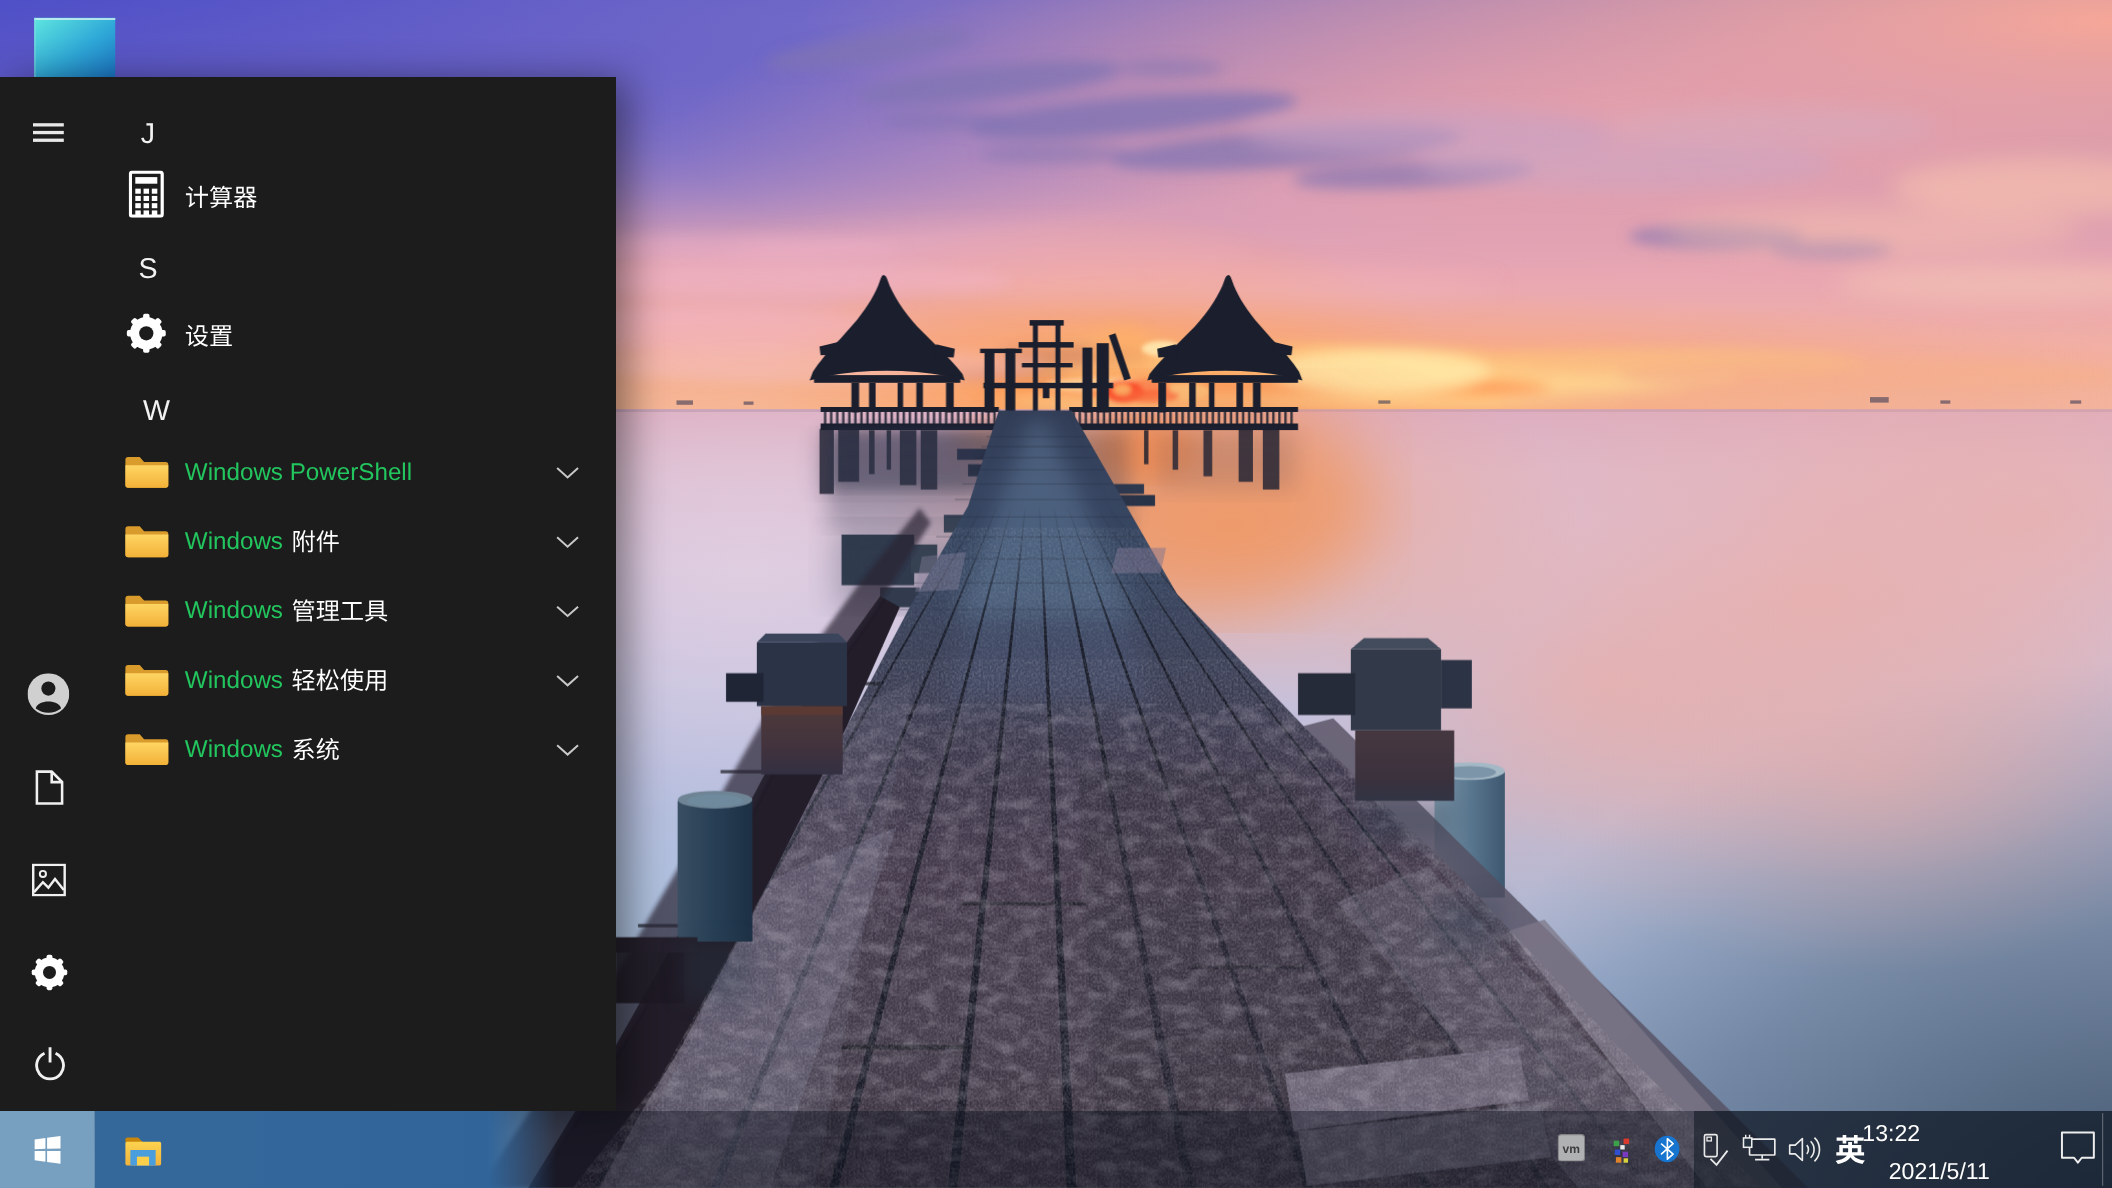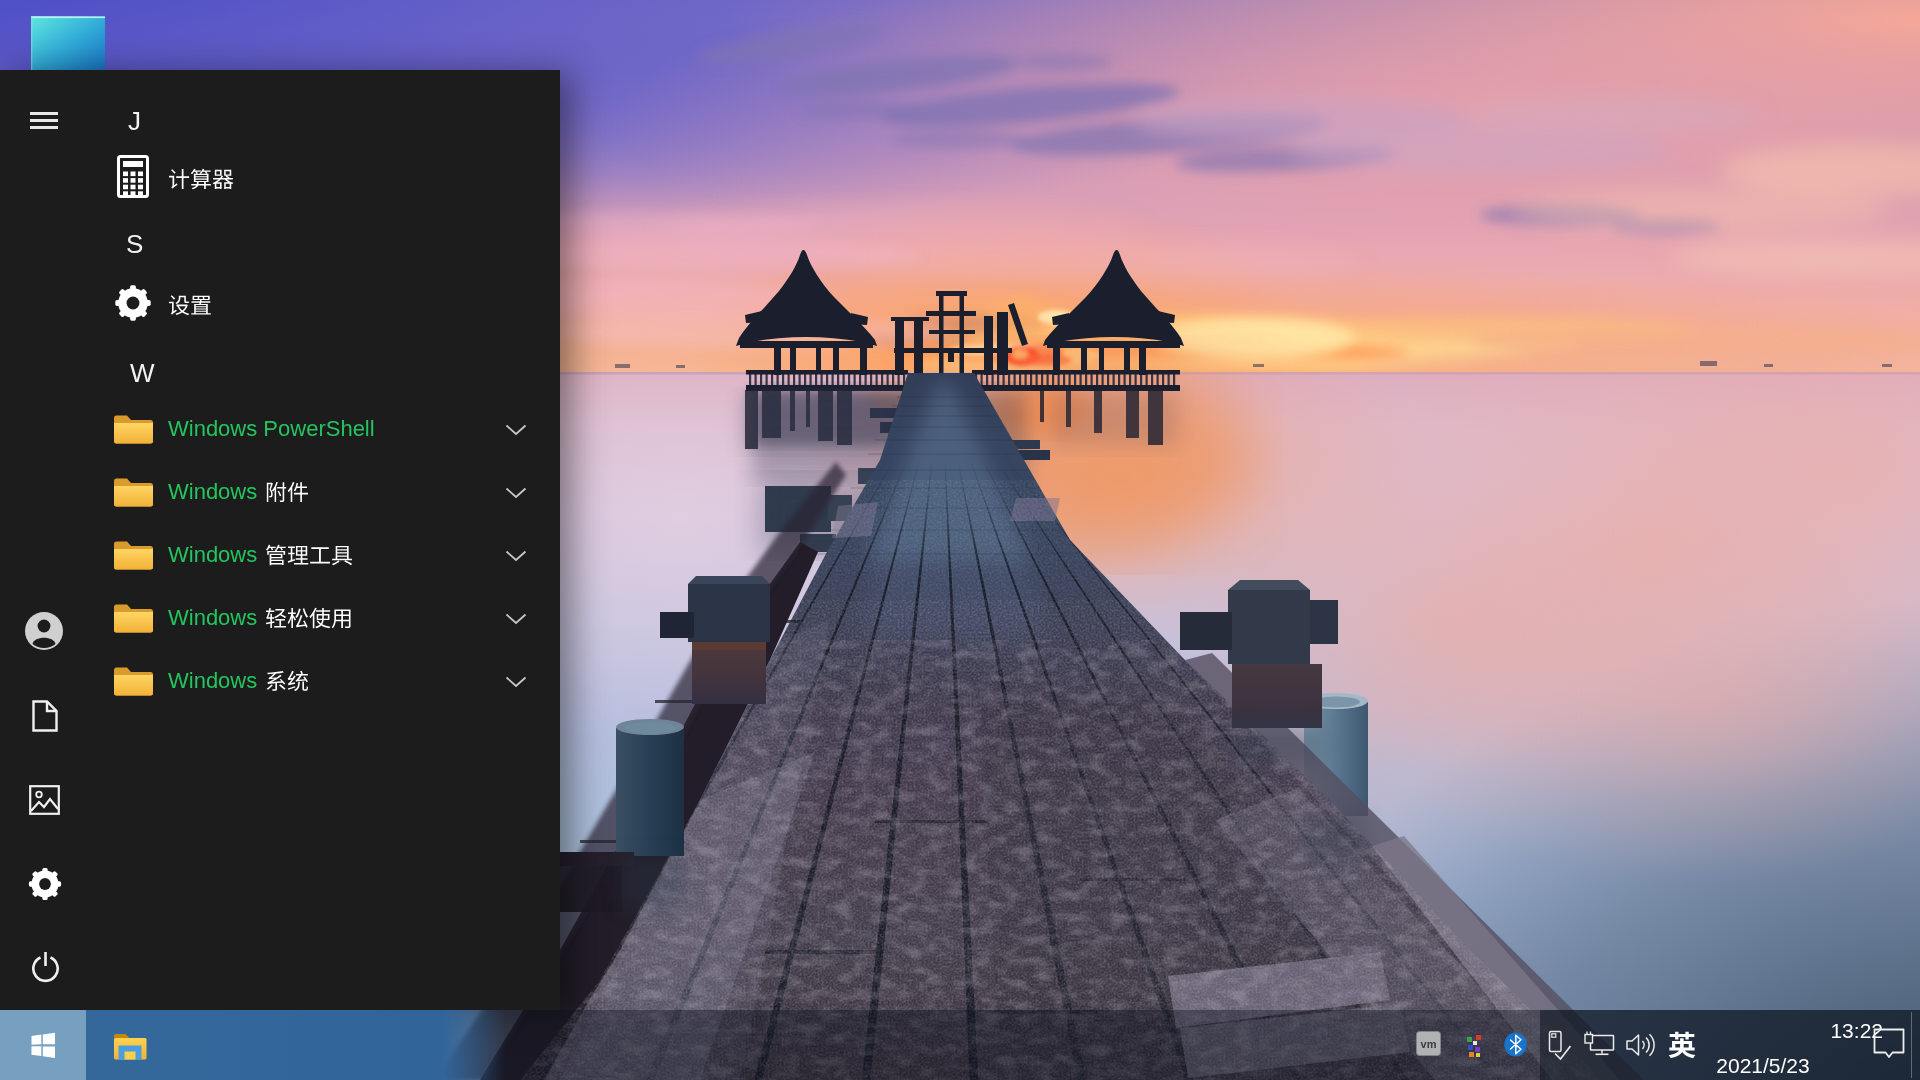--- a/index.html
+++ b/index.html
@@ -809,18 +809,18 @@
 </svg>
 <svg style="position:absolute;left:1625px;top:1032px" width="32" height="26" viewBox="0 0 32 26">
 <path d="M2 9 H7 L13.5 3 V23 L7 17 H2 Z" fill="none" stroke="#ececec" stroke-width="1.5" stroke-linejoin="round"></path>
 <path d="M17.5 9 A 6 6 0 0 1 17.5 17 M21 5.5 A 10.5 10.5 0 0 1 21 20.5 M24.5 2.2 A 15 15 0 0 1 24.5 23.8" fill="none" stroke="#ececec" stroke-width="1.5"></path>
 </svg>
 <svg style="position:absolute;left:1668px;top:1030.86px;" width="28" height="28" viewBox="0 -880 1000 1000" fill="#ffffff">
       <g>
         <path transform="translate(0,0)" d="M433 -624V-524H145V-293H49V-182H394C346 -111 242 -50 27 -10C54 17 88 65 102 92C328 42 448 -36 507 -128C591 -8 715 61 902 92C918 58 951 8 977 -19C801 -38 676 -90 601 -182H951V-293H861V-524H559V-624ZM261 -293V-420H433V-329L431 -293ZM740 -293H558L559 -328V-420H740ZM622 -850V-772H373V-850H255V-772H59V-665H255V-576H373V-665H622V-576H741V-665H939V-772H741V-850Z"></path>
       </g>
     </svg>
-<div class="tb" style="left:1743px;top:1020.2px;width:140px;text-align:right">13:22</div>
-<div class="tb" style="left:1693px;top:1055.2px;width:140px;text-align:center">2021/5/23</div>
+<div class="tb" style="left:1693px;top:1020.2px;width:140px;text-align:left">13:22</div>
+<div class="tb" style="left:1693px;top:1055.2px;width:140px;text-align:center">2021/5/11</div>
 <svg style="position:absolute;left:1872px;top:1026px" width="34" height="34" viewBox="0 0 34 34">
 <path d="M2.5 3.5 H31.5 V26.5 H20.5 L17 31 L13.5 26.5 H2.5 Z" fill="none" stroke="#ededed" stroke-width="1.8" stroke-linejoin="round"></path>
 </svg>
 <div style="position:absolute;left:1911px;top:1012px;width:1px;height:66px;background:rgba(255,255,255,0.3)"></div>
 </div>
 </body></html>

